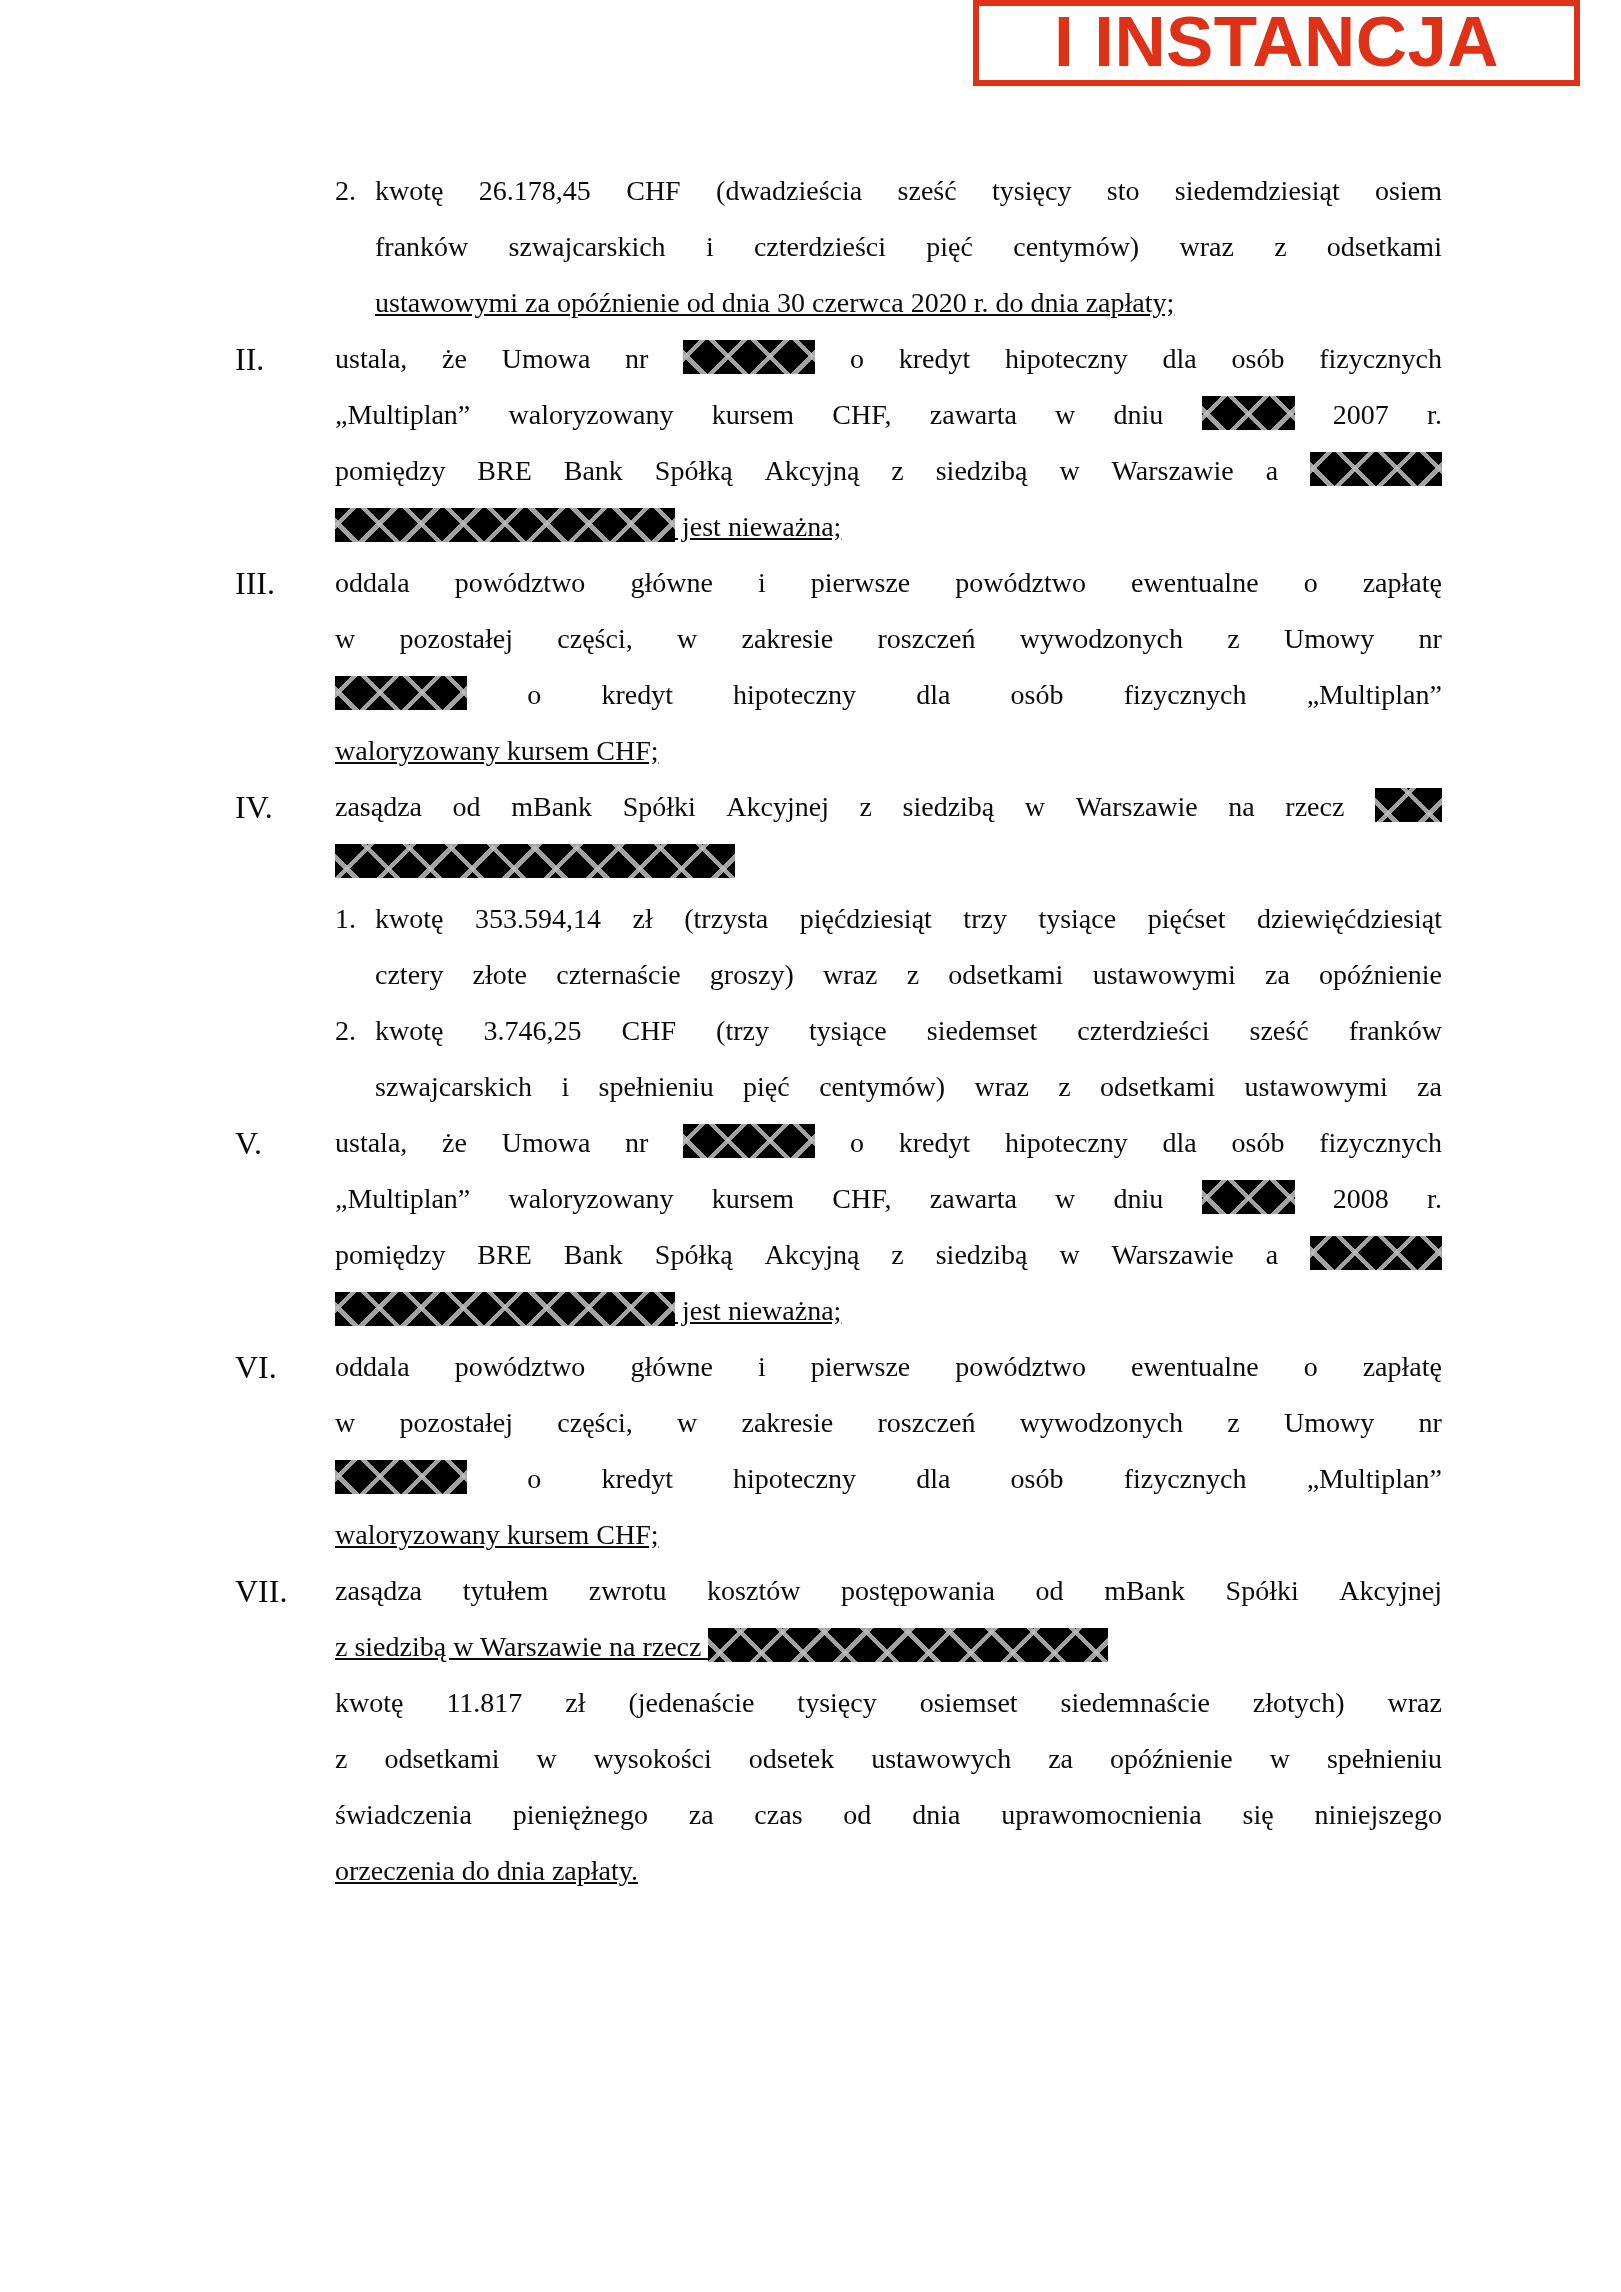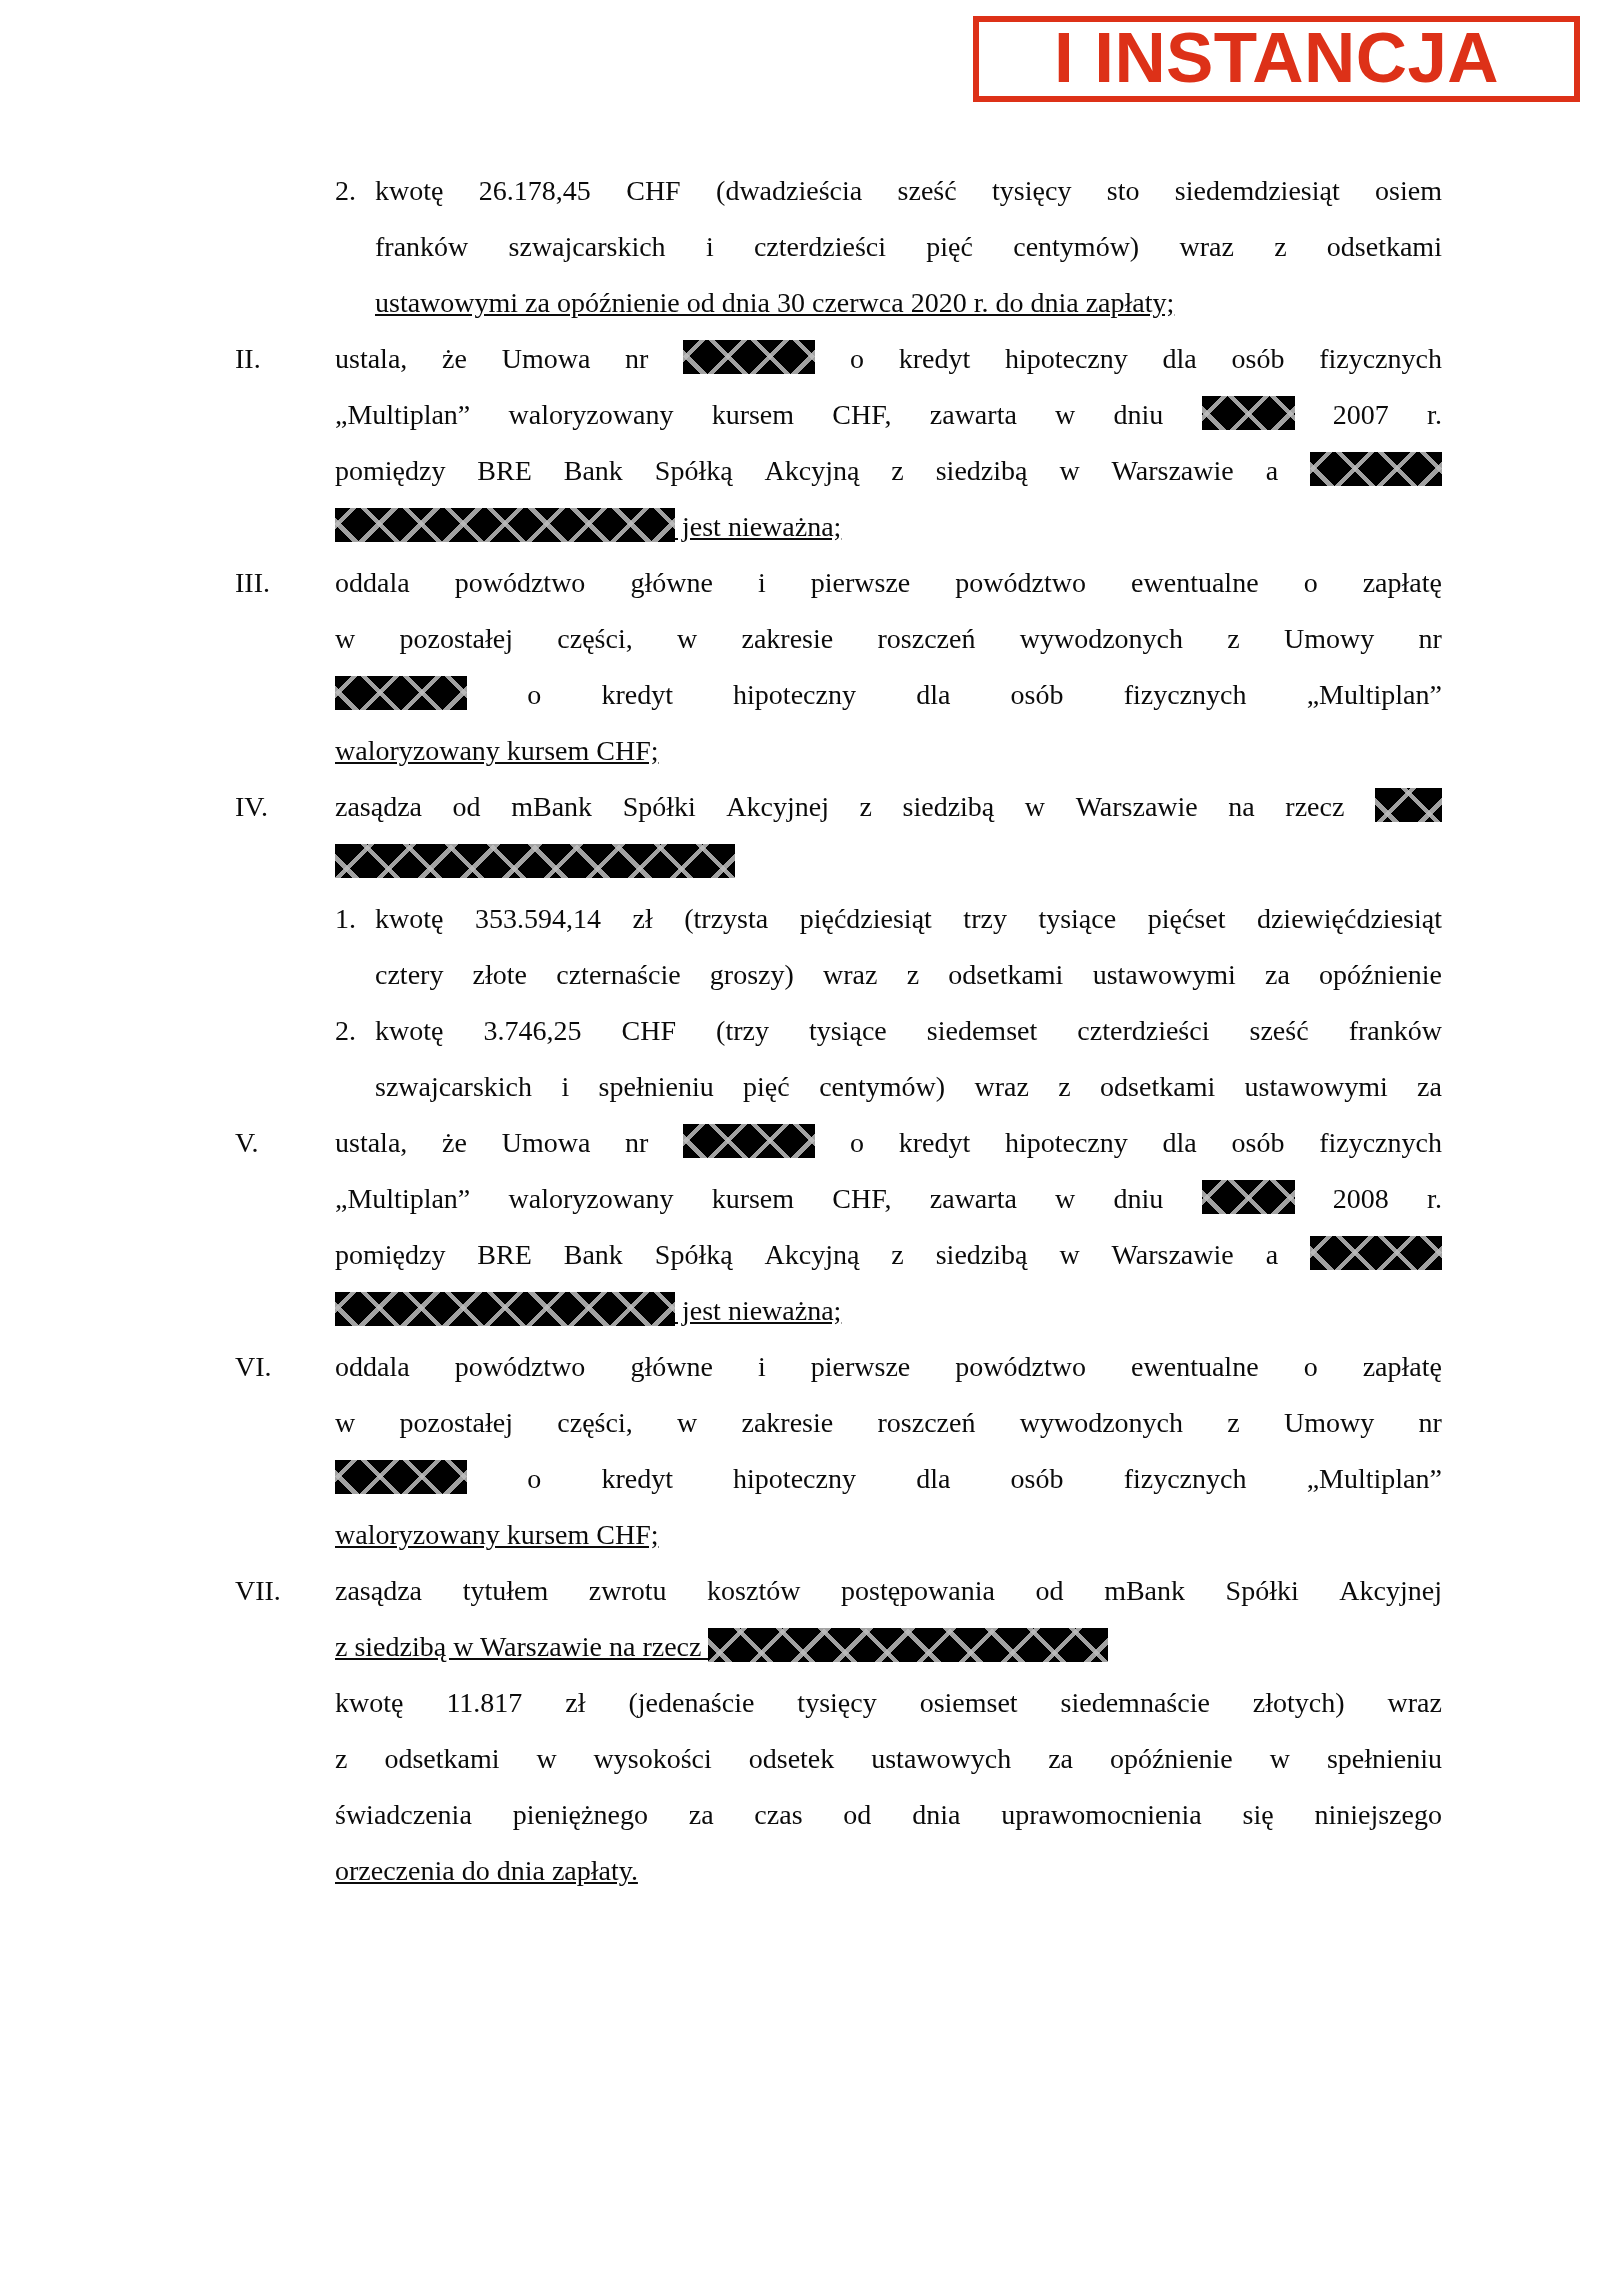--- a/index.html
+++ b/index.html
@@ -13,21 +13,21 @@
     position: relative;
     font-family: "Liberation Serif", "DejaVu Serif", serif;
     color: #0b0b0b;
     overflow: hidden;
   }
 
   
   .stamp {
     position: absolute;
     left: 973px;
-    top: 16px;
+    top: 0;
     width: 607px;
     height: 86px;
     box-sizing: border-box;
     border: 6.3px solid #dd3118;
     background: #ffffff;
     display: flex;
     align-items: center;
     justify-content: center;
   }
   .stamp-text {
@@ -58,21 +58,21 @@
 
   .block {
     display: flex;
     align-items: flex-start;
     margin-bottom: 0;
   }
   
   .lvl-roman > .marker {
     width: 100px;
     flex: 0 0 100px;
-    font-size: 28px;
+    font-size: 32px;
     line-height: 56px;
   }
   .lvl-roman > .body {
     flex: 1 1 auto;
   }
   
   .lvl-arabic {
     padding-left: 100px;
   }
   .lvl-arabic > .marker {

